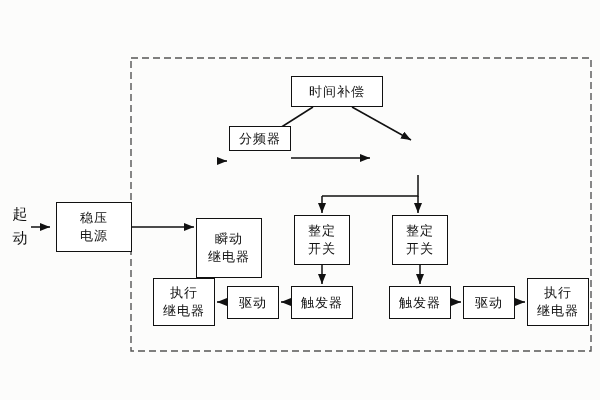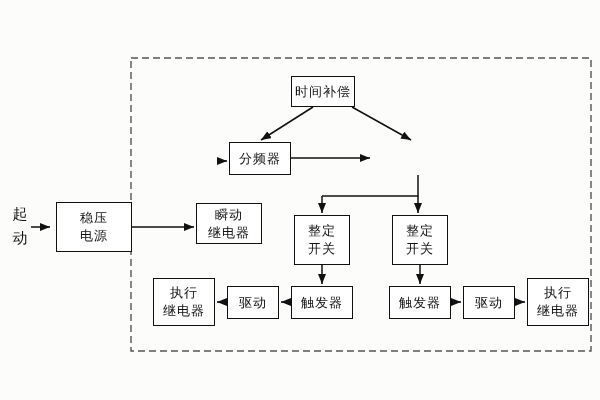--- a/index.html
+++ b/index.html
@@ -63,31 +63,31 @@
   <div class="start-label">
     <span>起</span>
     <span>动</span>
   </div>
 
   <div class="box" style="left:56px;top:202px;width:76px;height:50px">
     <span>稳压</span>
     <span>电源</span>
   </div>
 
-  <div class="box" style="left:291px;top:76px;width:64px;height:31px">
+  <div class="box" style="left:291px;top:76px;width:92px;height:31px">
     <span>时间补偿</span>
   </div>
 
 
-  <div class="box" style="left:229px;top:142px;width:62px;height:33px">
+  <div class="box" style="left:229px;top:126px;width:62px;height:25px">
     <span>分频器</span>
   </div>
 
 
-  <div class="box" style="left:196px;top:203px;width:66px;height:41px">
+  <div class="box" style="left:196px;top:218px;width:66px;height:60px">
     <span>瞬动</span>
     <span>继电器</span>
   </div>
 
   <div class="box" style="left:294px;top:215px;width:56px;height:50px">
     <span>整定</span>
     <span>开关</span>
   </div>
 
   <div class="box" style="left:392px;top:215px;width:56px;height:50px">

